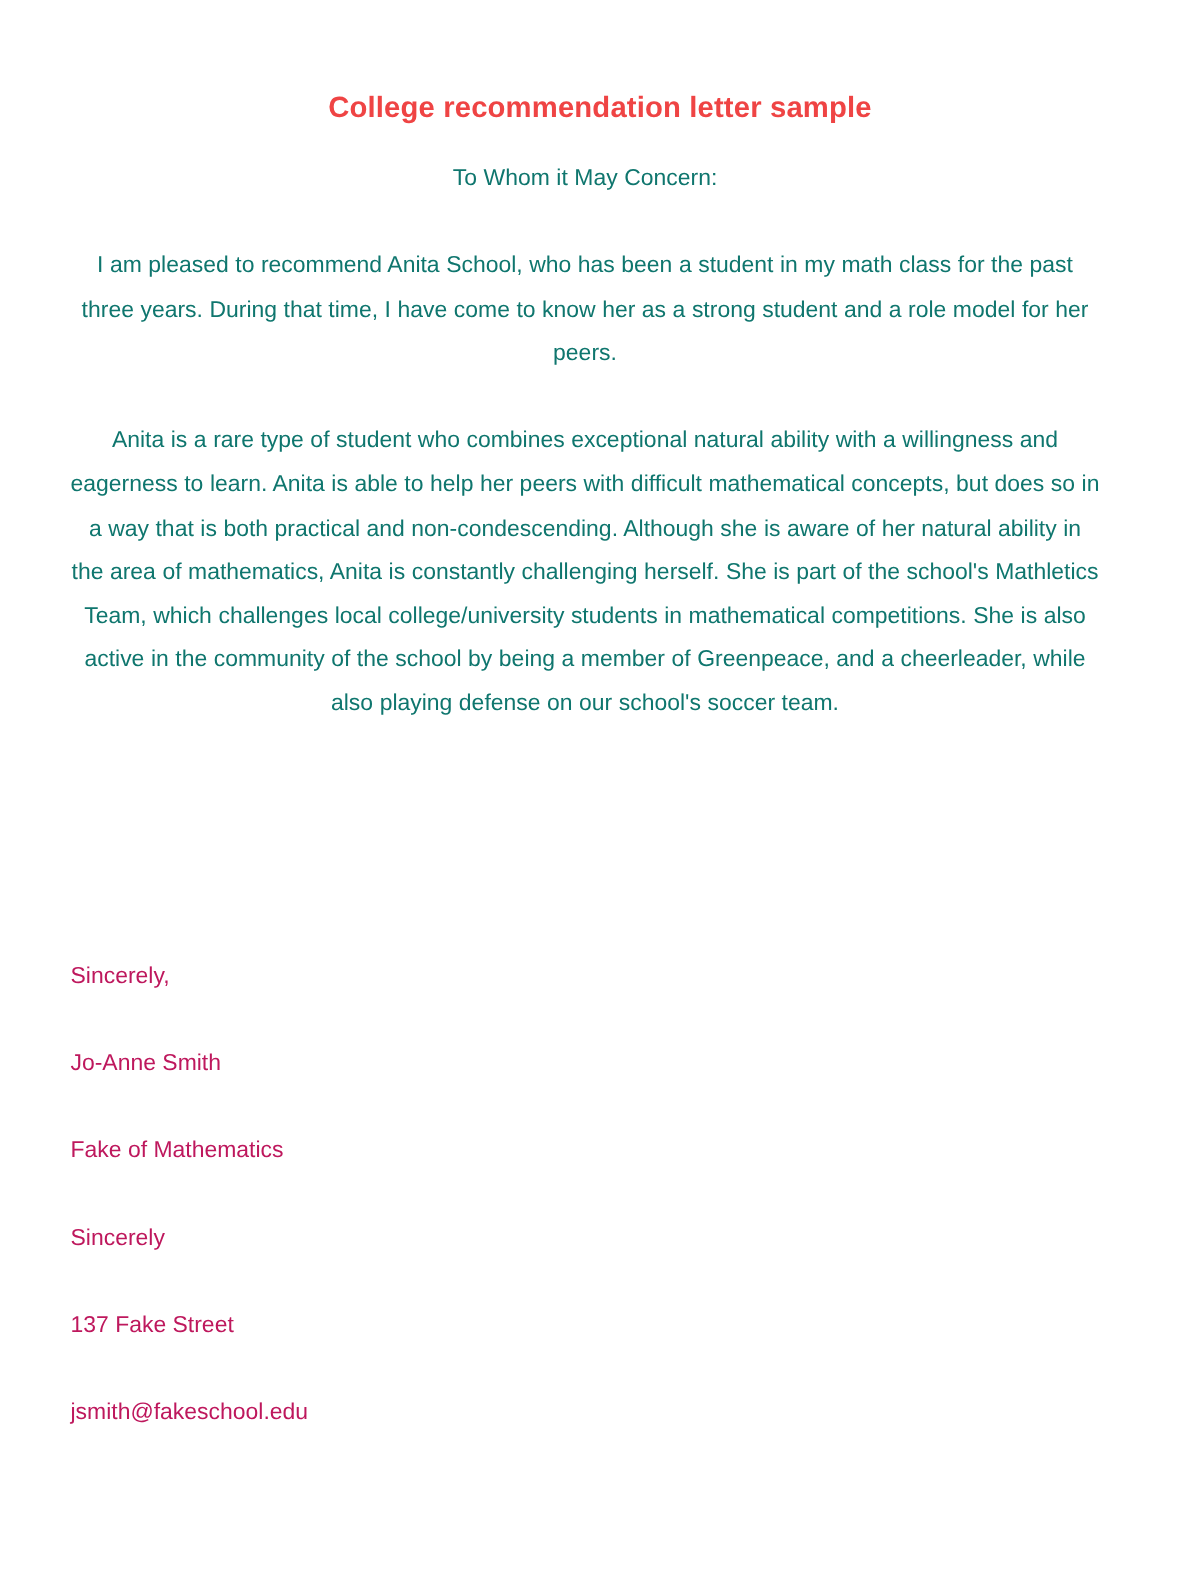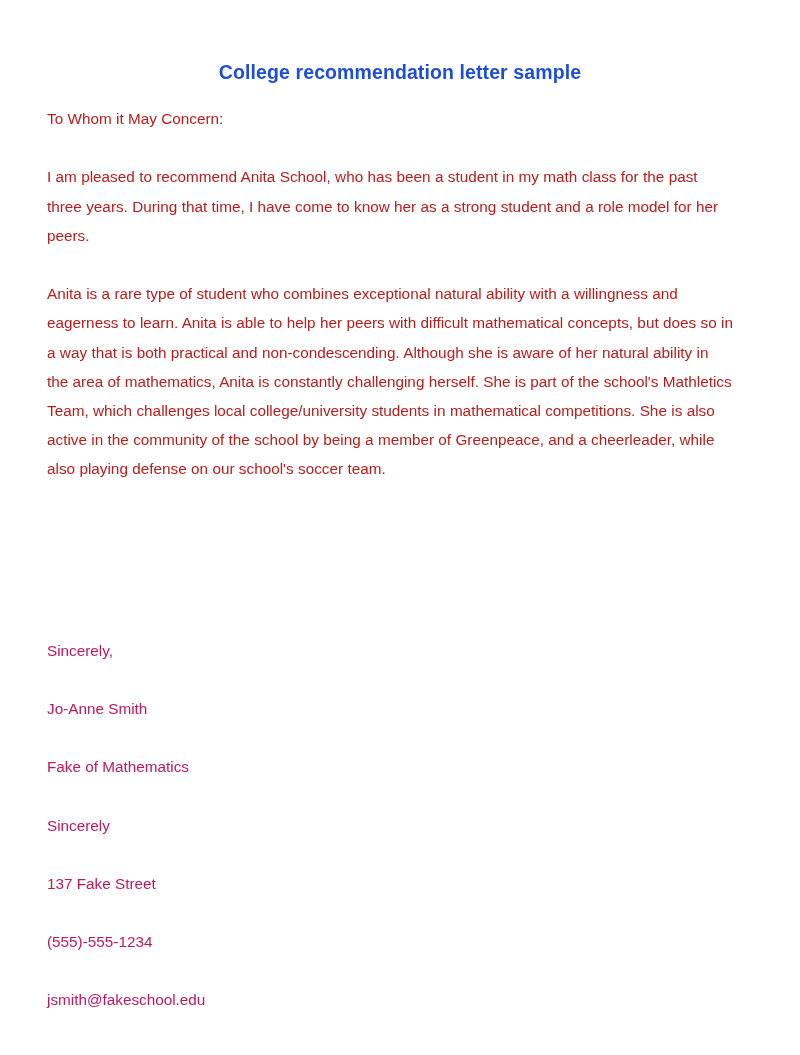--- a/index.html
+++ b/index.html
@@ -23,35 +23,35 @@
   }
   .doc-title {
     position: absolute;
     left: 0;
     right: 0;
     top: 46px;
     text-align: center;
     font-size: 19.5px;
     font-weight: bold;
     letter-spacing: 0.1px;
-    color: #1d4ed8;
+    color: #ef4444;
     line-height: 26px;
   }
   .body-block {
     position: absolute;
     left: 47px;
     top: 104px;
     width: 686px;
   }
   p.para {
     margin: 0 0 0 0;
     font-size: 15.3px;
     line-height: 29.2px;
-    color: #b91c1c;
-    text-align: left;
+    color: #0f766e;
+    text-align: center;
     word-spacing: 0.1px;
   }
   
   p.para + p.para {
     margin-top: 29.2px;
   }
   .sign-block {
     position: absolute;
     left: 47px;
     top: 640px;
@@ -89,19 +89,18 @@
     <div class="sign-line">Sincerely,</div>
 
     <div class="sign-line">Jo-Anne Smith</div>
 
     <div class="sign-line">Fake of Mathematics</div>
 
     <div class="sign-line">Sincerely</div>
 
     <div class="sign-line">137 Fake Street</div>
 
-    <div class="sign-line">(555)-555-1234</div>
 
     <div class="sign-line">jsmith@fakeschool.edu</div>
 
   </div>
 
 </div>
 
 </body></html>

